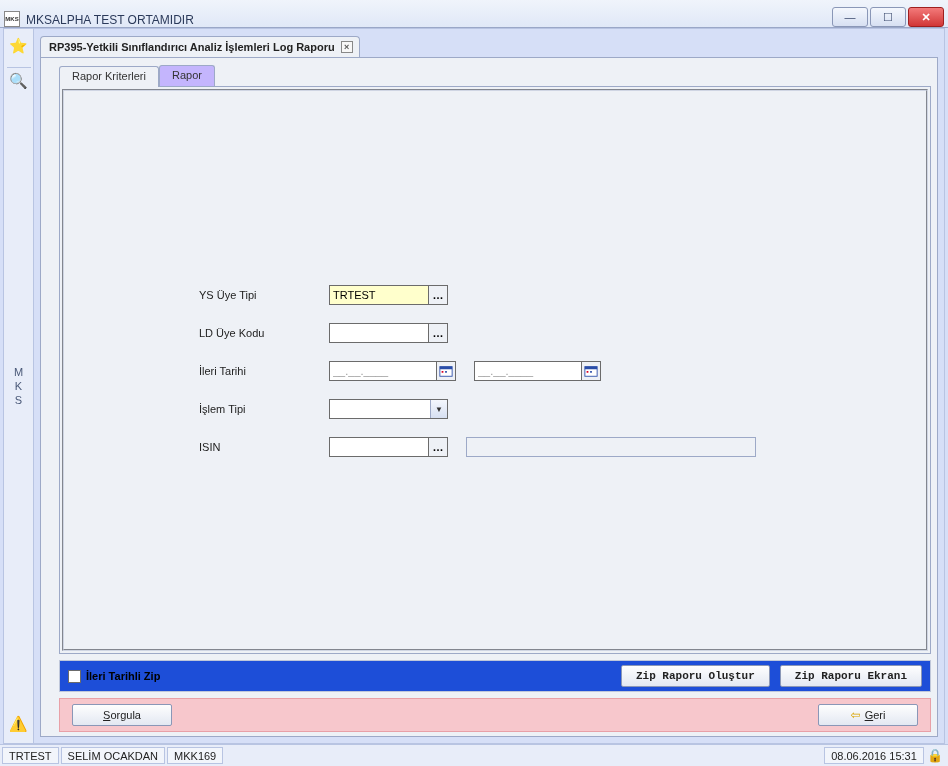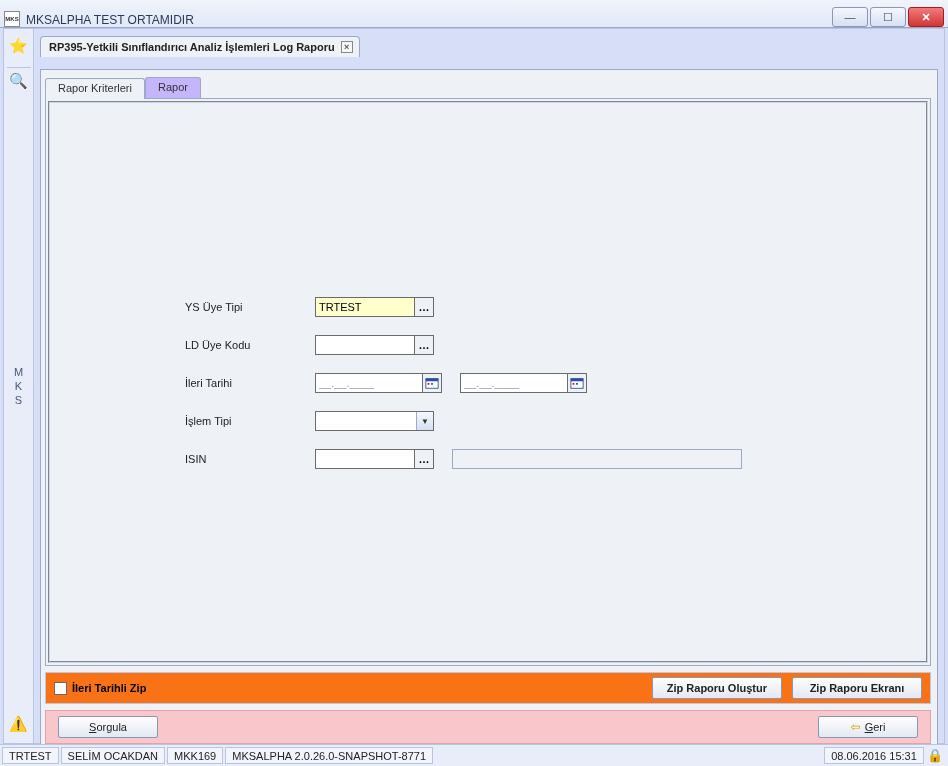--- a/index.html
+++ b/index.html
@@ -115,22 +115,22 @@
     font-size:9px; line-height:10px;
     text-align:center; color:#555;
     background:#f7f7f7;
   }
 
   
   .doc-panel {
     border: 1px solid #9da9c7;
     background: #eef1f6;
     height: calc(100% - 22px);
-    padding: 6px 6px 4px 4px;
-    display:flex; flex-direction:column;margin-top:12px;
+    padding: 6px 6px 4px 18px;
+    display:flex; flex-direction:column;
   }
 
   
   .subtabs {
     height: 22px; display:flex; align-items:flex-end;
   }
   .subtab {
     border:1px solid #9da9c7;
     border-bottom:none;
     border-radius: 3px 3px 0 0;
@@ -213,41 +213,41 @@
     width: 290px; height:20px;
     border:1px solid #9da9c7;
     background:#eef1f6;
     margin-left: 18px;
   }
   .date-gap { width: 18px; }
 
   
   .zip-row {
     border:1px solid #bfc7da;
-    background:#f97316;
+    background:#1d4ed8;
     height:32px;
     margin-top:6px;
     display:flex; align-items:center;
     padding: 0 8px;
   }
   .checkbox {
     width:13px;height:13px;border:1px solid #6b6b6b;background:#fff;margin-right:5px;
   }
   .zip-row .spacer { flex:1; }
   .win-button {
     height:22px;
     border:1px solid #8a97b7;
     border-radius:2px;
     background:linear-gradient(#fefefe,#e3e8f2);
     padding: 0 14px;
     font-family:inherit; font-size:11px;
     display:flex;align-items:center;justify-content:center;
     color:#222;
   }
-  .zip-row .win-button { margin-left:10px; min-width:130px; font-weight:bold; }
+  .zip-row .win-button { margin-left:10px; min-width:130px; font-weight:bold;font-family:Liberation Mono, monospace; }
   .zip-row .chk-label { font-weight:bold; }
 
   
   .action-row {
     border:1px solid #e8a0a7;
     background:#f7c7cc;
     height:34px;
     margin-top:6px;
     display:flex; align-items:center;
     padding: 0 12px;
@@ -400,17 +400,16 @@
       </div>
 
     </div>
   </div>
 </div>
 
 <div class="statusbar">
   <div class="status-cell">TRTEST</div>
   <div class="status-cell">SELİM OCAKDAN</div>
   <div class="status-cell">MKK169</div>
-  <div class="status-cell">MKSALPHA 2.0.26.0-SNAPSHOT-8771</div>
   <div class="spacer"></div>
   <div class="status-cell">08.06.2016 15:31</div>
   <div class="lock">🔒</div>
 </div>
 
 </body></html>

